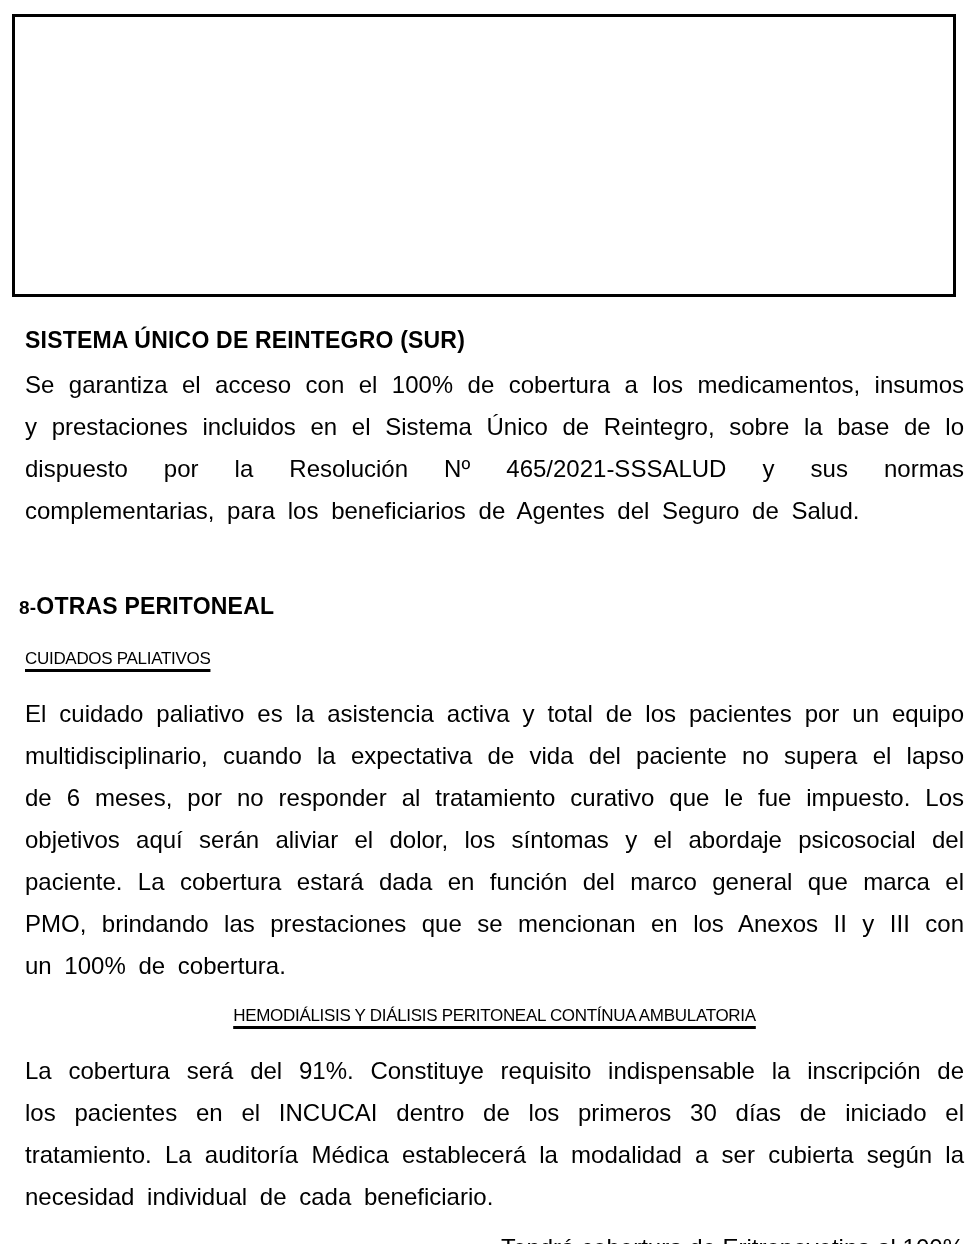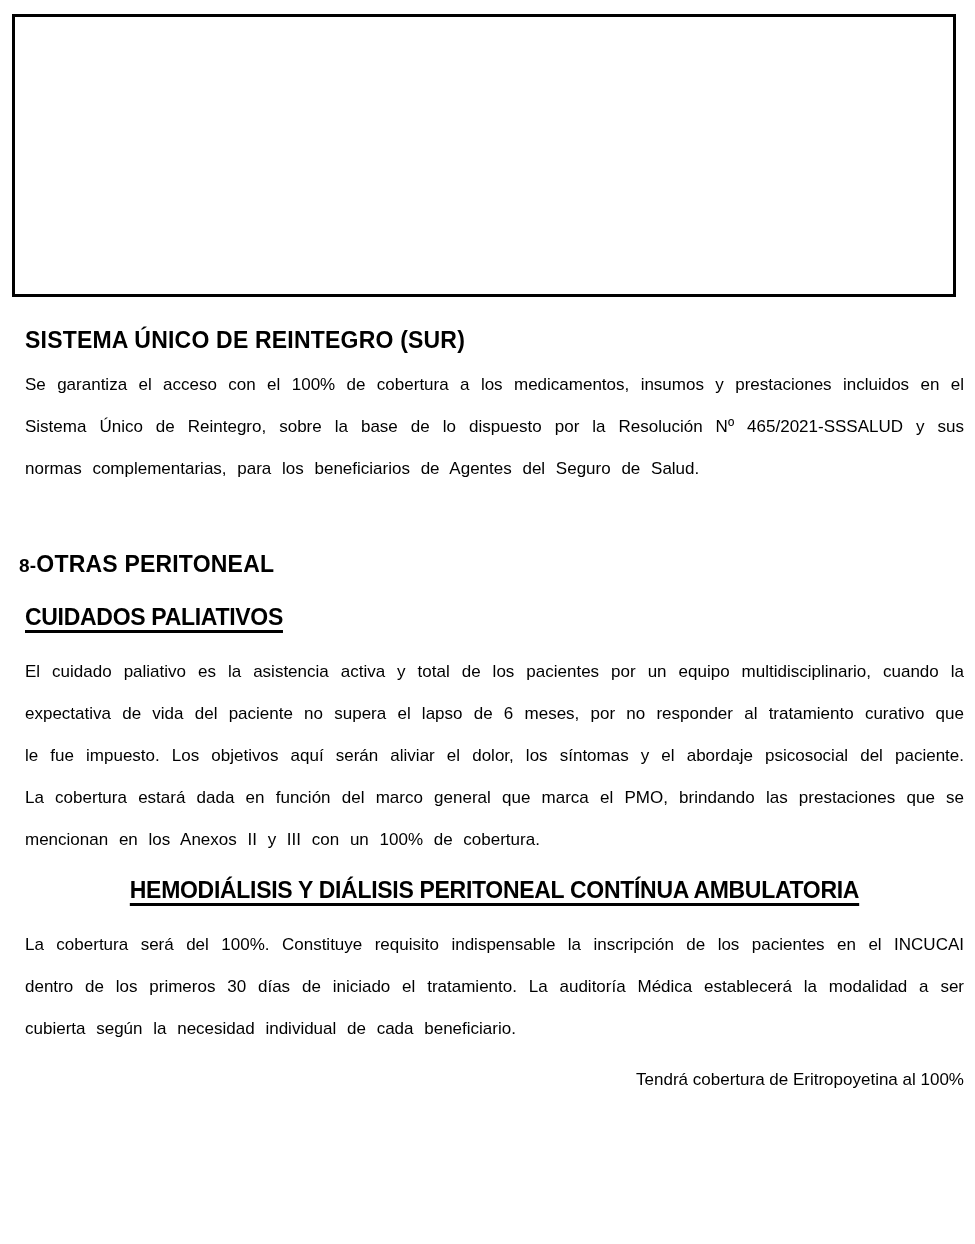--- a/index.html
+++ b/index.html
@@ -40,35 +40,35 @@
     font-size: 23px;
     line-height: 28px;
     font-weight: bold;
     letter-spacing: 0.2px;
   }
   .h-section .section-number {
     font-size: 19px;
   }
   .h-sub {
     margin: 23px 0 0 0;
-    font-size: 23px;
+    font-size: 17px;
     line-height: 28px;
-    font-weight: bold;
+    font-weight: normal;
     letter-spacing: -0.3px;
     text-decoration: underline;
     text-decoration-thickness: 3px;
     text-underline-offset: 5px;
   }
   .h-sub.tight {
     margin-top: 15px;
     text-align: center;
   }
   .para {
     margin: 10px 0 0 0;
-    font-size: 17px;
+    font-size: 24px;
     line-height: 42px;
     text-align: justify;
     word-spacing: 6px;
   }
   .para.gap-md { margin-top: 20px; }
   .para.gap-sm { margin-top: 9px; }
   .para.no-justify {
     text-align: right;
     word-spacing: normal;
   }
@@ -87,18 +87,18 @@
     <p class="para">Se garantiza el acceso con el 100% de cobertura a los medicamentos, insumos y prestaciones incluidos en el Sistema Único de Reintegro, sobre la base de lo dispuesto por la Resolución Nº 465/2021-SSSALUD y sus normas complementarias, para los beneficiarios de Agentes del Seguro de Salud.</p>
 
     <h2 class="h-section"><span class="section-number">8-</span><span>OTRAS PERITONEAL</span></h2>
 
     <h3 class="h-sub">CUIDADOS PALIATIVOS</h3>
 
     <p class="para gap-md">El cuidado paliativo es la asistencia activa y total de los pacientes por un equipo multidisciplinario, cuando la expectativa de vida del paciente no supera el lapso de 6 meses, por no responder al tratamiento curativo que le fue impuesto. Los objetivos aquí serán aliviar el dolor, los síntomas y el abordaje psicosocial del paciente. La cobertura estará dada en función del marco general que marca el PMO, brindando las prestaciones que se mencionan en los Anexos II y III con un 100% de cobertura.</p>
 
     <h3 class="h-sub tight">HEMODIÁLISIS Y DIÁLISIS PERITONEAL CONTÍNUA AMBULATORIA</h3>
 
-    <p class="para gap-md">La cobertura será del 100%. Constituye requisito indispensable la inscripción de los pacientes en el INCUCAI dentro de los primeros 30 días de iniciado el tratamiento. La auditoría Médica establecerá la modalidad a ser cubierta según la necesidad individual de cada beneficiario.</p>
+    <p class="para gap-md">La cobertura será del 91%. Constituye requisito indispensable la inscripción de los pacientes en el INCUCAI dentro de los primeros 30 días de iniciado el tratamiento. La auditoría Médica establecerá la modalidad a ser cubierta según la necesidad individual de cada beneficiario.</p>
 
     <p class="para no-justify gap-sm">Tendrá cobertura de Eritropoyetina al 100%</p>
 
   </div>
 </div>
 
 </body></html>

